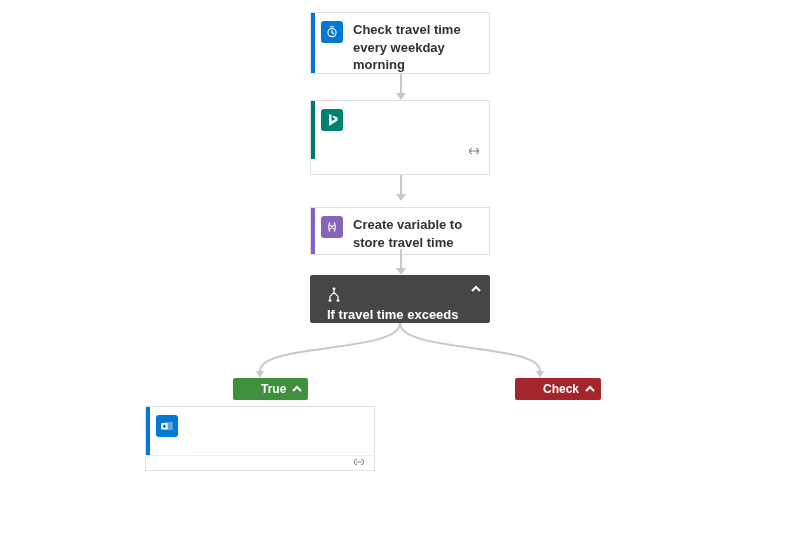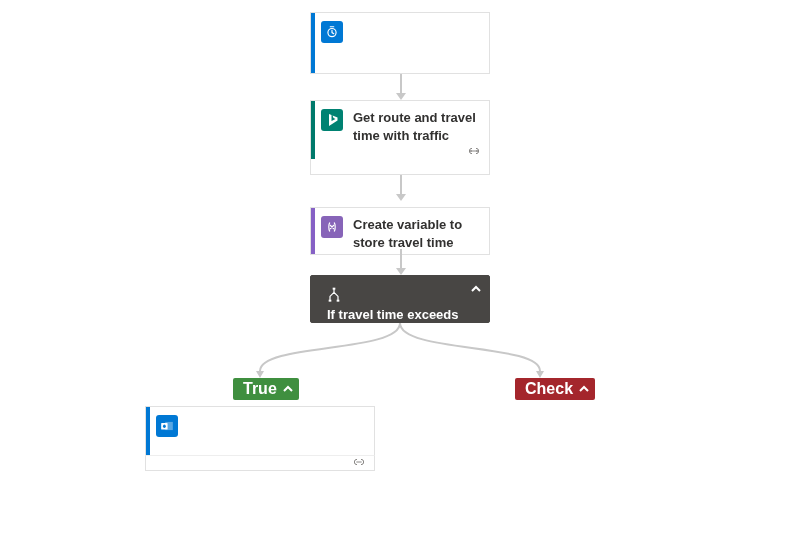--- a/index.html
+++ b/index.html
@@ -36,22 +36,22 @@
   .chev svg{stroke:#fff;stroke-width:2;fill:none}
 
   
   .scope{
     position:absolute;border:1px solid #c8c8c8;border-radius:6px;background:#fafafa;
     box-sizing:border-box;
   }
 
   
   .tag{
-    position:absolute;height:22px;padding:0 22px 0 10px;display:flex;align-items:center;
-    color:#fff;font-weight:600;border-radius:2px;font-size:16px;
+    position:absolute;height:22px;padding:0 22px 0 28px;display:flex;align-items:center;
+    color:#fff;font-weight:600;border-radius:2px;font-size:12px;
   }
   .tag .chev{top:4px;right:4px}
   .tag .chev svg{stroke:#fff}
 
   
   .branch{
     position:absolute;border:1px solid #c8c8c8;border-radius:6px;background:#fafafa;
     box-sizing:border-box;
   }
 
@@ -65,32 +65,32 @@
 
   <div class="card" style="left:310px;top:12px;height:62px">
     <div class="accent" style="background:#0078d4"></div>
     <div class="iconbox" style="background:#0078d4">
       <svg width="14" height="14" viewBox="0 0 24 24">
           <circle cx="12" cy="13" r="7" fill="none" stroke="#fff" stroke-width="2"></circle>
           <path d="M12 9v4l3 2" stroke="#fff" stroke-width="2" fill="none" stroke-linecap="round"></path>
           <path d="M9 3h6" stroke="#fff" stroke-width="2" stroke-linecap="round"></path>
         </svg>
     </div>
+    <div class="card-label">Check travel time every weekday morning</div>
   </div>
 
   <div class="arrow" style="top:74px;height:26px"></div>
 
   <div class="card" style="left:310px;top:100px;height:62px">
     <div class="accent" style="background:#00796b"></div>
     <div class="iconbox" style="background:#008272">
       <svg width="12" height="14" viewBox="0 0 24 28">
           <path d="M6 2l5 2v12l8-4-4-2-2-5 10 4v6L6 26V2z" fill="#fff"></path>
         </svg>
     </div>
-    <div class="card-label">Get route and travel time with traffic</div>
     <div class="link-badge">
       <svg viewBox="0 0 24 12">
           <path d="M8 6H5a4 4 0 010-0 4 4 0 010 0h3M16 6h3a4 4 0 000-0 4 4 0 000 0h-3M8 6h8" stroke-linecap="round"></path>
           <path d="M9 2a4 4 0 00-4 4 4 4 0 004 4M15 2a4 4 0 014 4 4 4 0 01-4 4"></path>
         </svg>
     </div>
   </div>
 
   <div style="position:absolute;left:311px;top:159px;width:178px;border-top:1px solid #eee"></div>
   <div style="position:absolute;left:310px;top:159px;width:180px;height:16px;border:1px solid #e1e1e1;border-top:none;box-sizing:border-box;background:#fff"></div>

